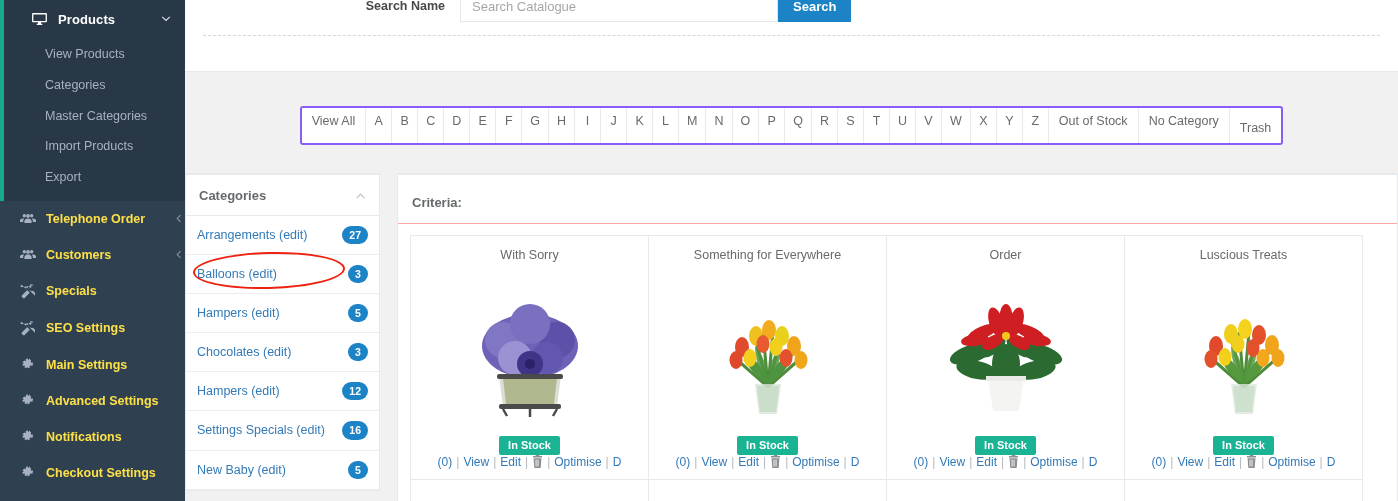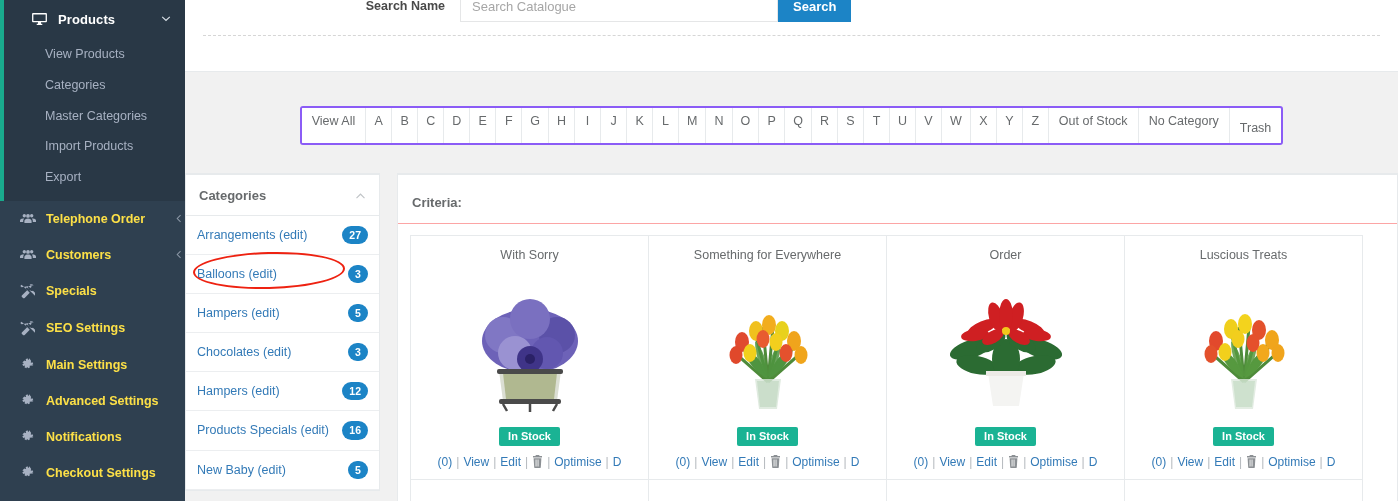--- a/index.html
+++ b/index.html
@@ -242,21 +242,21 @@
     display: flex; align-items: center; justify-content: center;
     padding: 4px 0 2px 0;
   }
   .stock-badge {
     background: #1ab394;
     color: #fff;
     font-size: 11px;
     font-weight: bold;
     padding: 3px 9px 4px 9px;
     border-radius: 2px;
-    margin-bottom: 9px;
+    margin-bottom: 0;
   }
   .prod-actions {
     font-size: 12px;
     color: #9aa0a4;
     white-space: nowrap;
     display: flex; align-items: center; gap: 0px;
   }
   .prod-actions a {
     color: #337ab7; text-decoration: none;
   }
@@ -456,21 +456,21 @@
         </div>
         <div class="cat-row">
           <a class="cat-name" href="#">Chocolates (edit)</a>
           <span class="badge">3</span>
         </div>
         <div class="cat-row">
           <a class="cat-name" href="#">Hampers (edit)</a>
           <span class="badge">12</span>
         </div>
         <div class="cat-row">
-          <a class="cat-name" href="#">Products Specials (edit)</a>
+          <a class="cat-name" href="#">Settings Specials (edit)</a>
           <span class="badge">16</span>
         </div>
         <div class="cat-row">
           <a class="cat-name" href="#">New Baby (edit)</a>
           <span class="badge">5</span>
         </div>
 
       </section>
 
       <section class="prod-panel">

